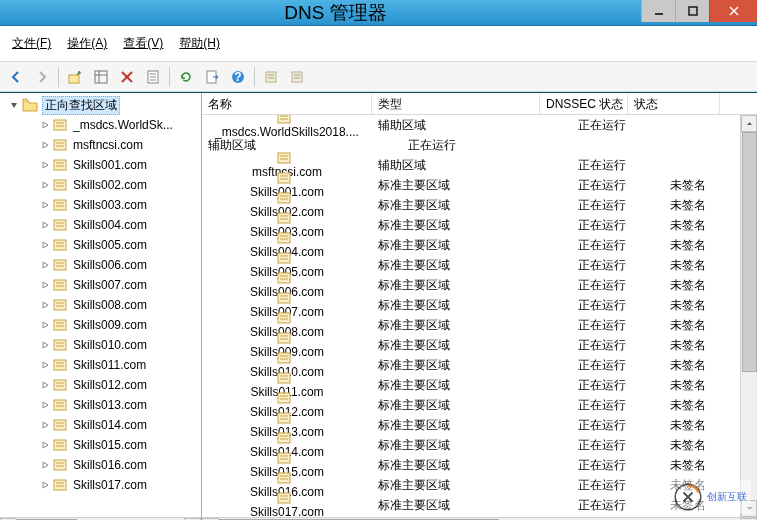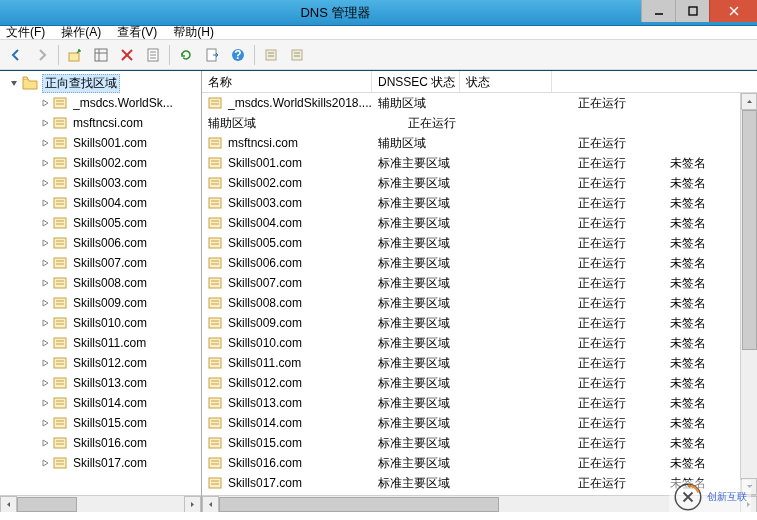--- a/index.html
+++ b/index.html
@@ -1,28 +1,28 @@
 <!DOCTYPE html>
 <html><head>
 <meta charset="utf-8">
 <style>
 * { box-sizing: border-box; margin: 0; padding: 0; font-family: "Microsoft YaHei", "Segoe UI", Tahoma, sans-serif; font-size: 12px; }
 body { background: #fff; width: 757px; height: 520px; overflow: hidden; position: relative; }
 
 .titlebar { height: 26px; background: linear-gradient(#4db3e5, #2a93cf); display: flex; align-items: center; justify-content: space-between; color: #000; border-bottom: 1px solid #1b6ea5; }
 .titlebar-left { width: 30px; }
-.titlebar-title { flex: 1; text-align: center; font-size: 13px; color: #000; }
+.titlebar-title { flex: 1; text-align: center; font-size: 19px; color: #000; }
 .titlebar-btns { display: flex; height: 100%; }
 .tbtn { width: 34px; height: 22px; display: flex; align-items: center; justify-content: center; border-left: 1px solid rgba(0,0,0,0.15); }
 .tbtn.min { background: #c9c9c9; }
 .tbtn.max { background: #c9c9c9; }
 .tbtn.close { background: #d6533c; color: #fff; width: 48px; }
 .tbtn svg { width: 10px; height: 10px; }
 
-.menubar { height: 14px; background: #fff; border-bottom: 1px solid #d9d9d9; display: flex; align-items: center; gap: 4px; }
+.menubar { height: 36px; background: #fff; border-bottom: 1px solid #d9d9d9; display: flex; align-items: center; padding-left: 6px; gap: 4px; text-decoration: underline; }
 .menu-item { padding: 2px 6px; cursor: default; }
 
 .toolbar { height: 30px; background: #f5f5f5; border-bottom: 1px solid #d9d9d9; display: flex; align-items: center; padding-left: 4px; gap: 2px; }
 .tool { width: 24px; height: 24px; display: flex; align-items: center; justify-content: center; border: 1px solid transparent; }
 .sep { width: 1px; height: 20px; background: #c9c9c9; margin: 0 2px; }
 
 .content { display: flex; height: calc(520px - 26px - 22px - 30px); border-top: 1px solid #0c4a6e; }
 
 .tree-pane { width: 202px; border-right: 1px solid #a9a9a9; overflow: hidden; display: flex; flex-direction: column; }
 .tree-body { flex: 1; overflow: hidden; position: relative; }
@@ -42,21 +42,21 @@
 .list-pane { flex: 1; display: flex; flex-direction: column; overflow: hidden; justify-content: center; }
 .list-header { display: flex; height: 22px; background: #fff; border-bottom: 1px solid #d9d9d9; }
 .col { border-right: 1px solid #e2e2e2; padding: 3px 6px; font-size: 12px; white-space: nowrap; overflow: hidden; }
 .col1 { width: 170px; }
 .col2 { width: 168px; }
 .col3 { width: 92px; }
 .col4 { width: 88px; }
 .list-body { flex: 1; overflow: hidden; position: relative; }
 .list-row { display: flex; height: 20px; align-items: center; }
 .cell { padding: 0 6px; white-space: nowrap; overflow: hidden; }
-.cell1 { width: 170px; display: flex; align-items: center; }
+.cell1 { width: 170px; display: flex; align-items: center; flex-direction: column; }
 .cell2 { width: 168px; }
 .cell3 { width: 92px; margin-left: 32px; }
 .cell4 { width: 88px; }
 .vsb { position: absolute; right: 0; top: 0; bottom: 0; width: 17px; background: #f0f0f0; border-left: 1px solid #d0d0d0; display: flex; flex-direction: column; }
 .vsb-btn { height: 17px; background: #f0f0f0; border: 1px solid #c0c0c0; display: flex; align-items: center; justify-content: center; }
 .vsb-track { flex: 1; position: relative; background: #efefef; }
 .vsb-thumb { position: absolute; top: 0; left: 1px; width: 15px; height: 240px; background: #cdcdcd; border: 1px solid #a9a9a9; }
 .list-scroll-h { height: 17px; background: #f0f0f0; border-top: 1px solid #d0d0d0; display: flex; }
 
 .watermark { position: absolute; right: 6px; bottom: 6px; display: flex; align-items: center; gap: 4px; opacity: 0.85; background: rgba(255,255,255,0.6); padding: 2px 4px; }
@@ -493,20 +493,21 @@
           <svg width="7" height="7" viewBox="0 0 7 7">
             <path d="M2 1 L5 3.5 L2 6" fill="#606060"></path>
           </svg>
         </div>
     </div>
   </div>
 
   <div class="list-pane">
     <div class="list-header">
       <div class="col col1">名称</div>
+      <div class="col col2">类型</div>
       <div class="col col4">DNSSEC 状态</div>
       <div class="col col3">状态</div>
     </div>
     <div class="list-body">
       <div id="list-rows">
           <div class="list-row">
             <div class="cell cell1">
               <span class="zone-ico">
                 <svg width="16" height="14" viewBox="0 0 16 14">
                   <rect x="1" y="2" width="12" height="10" fill="#fbeecc" stroke="#c6a23e"></rect>

